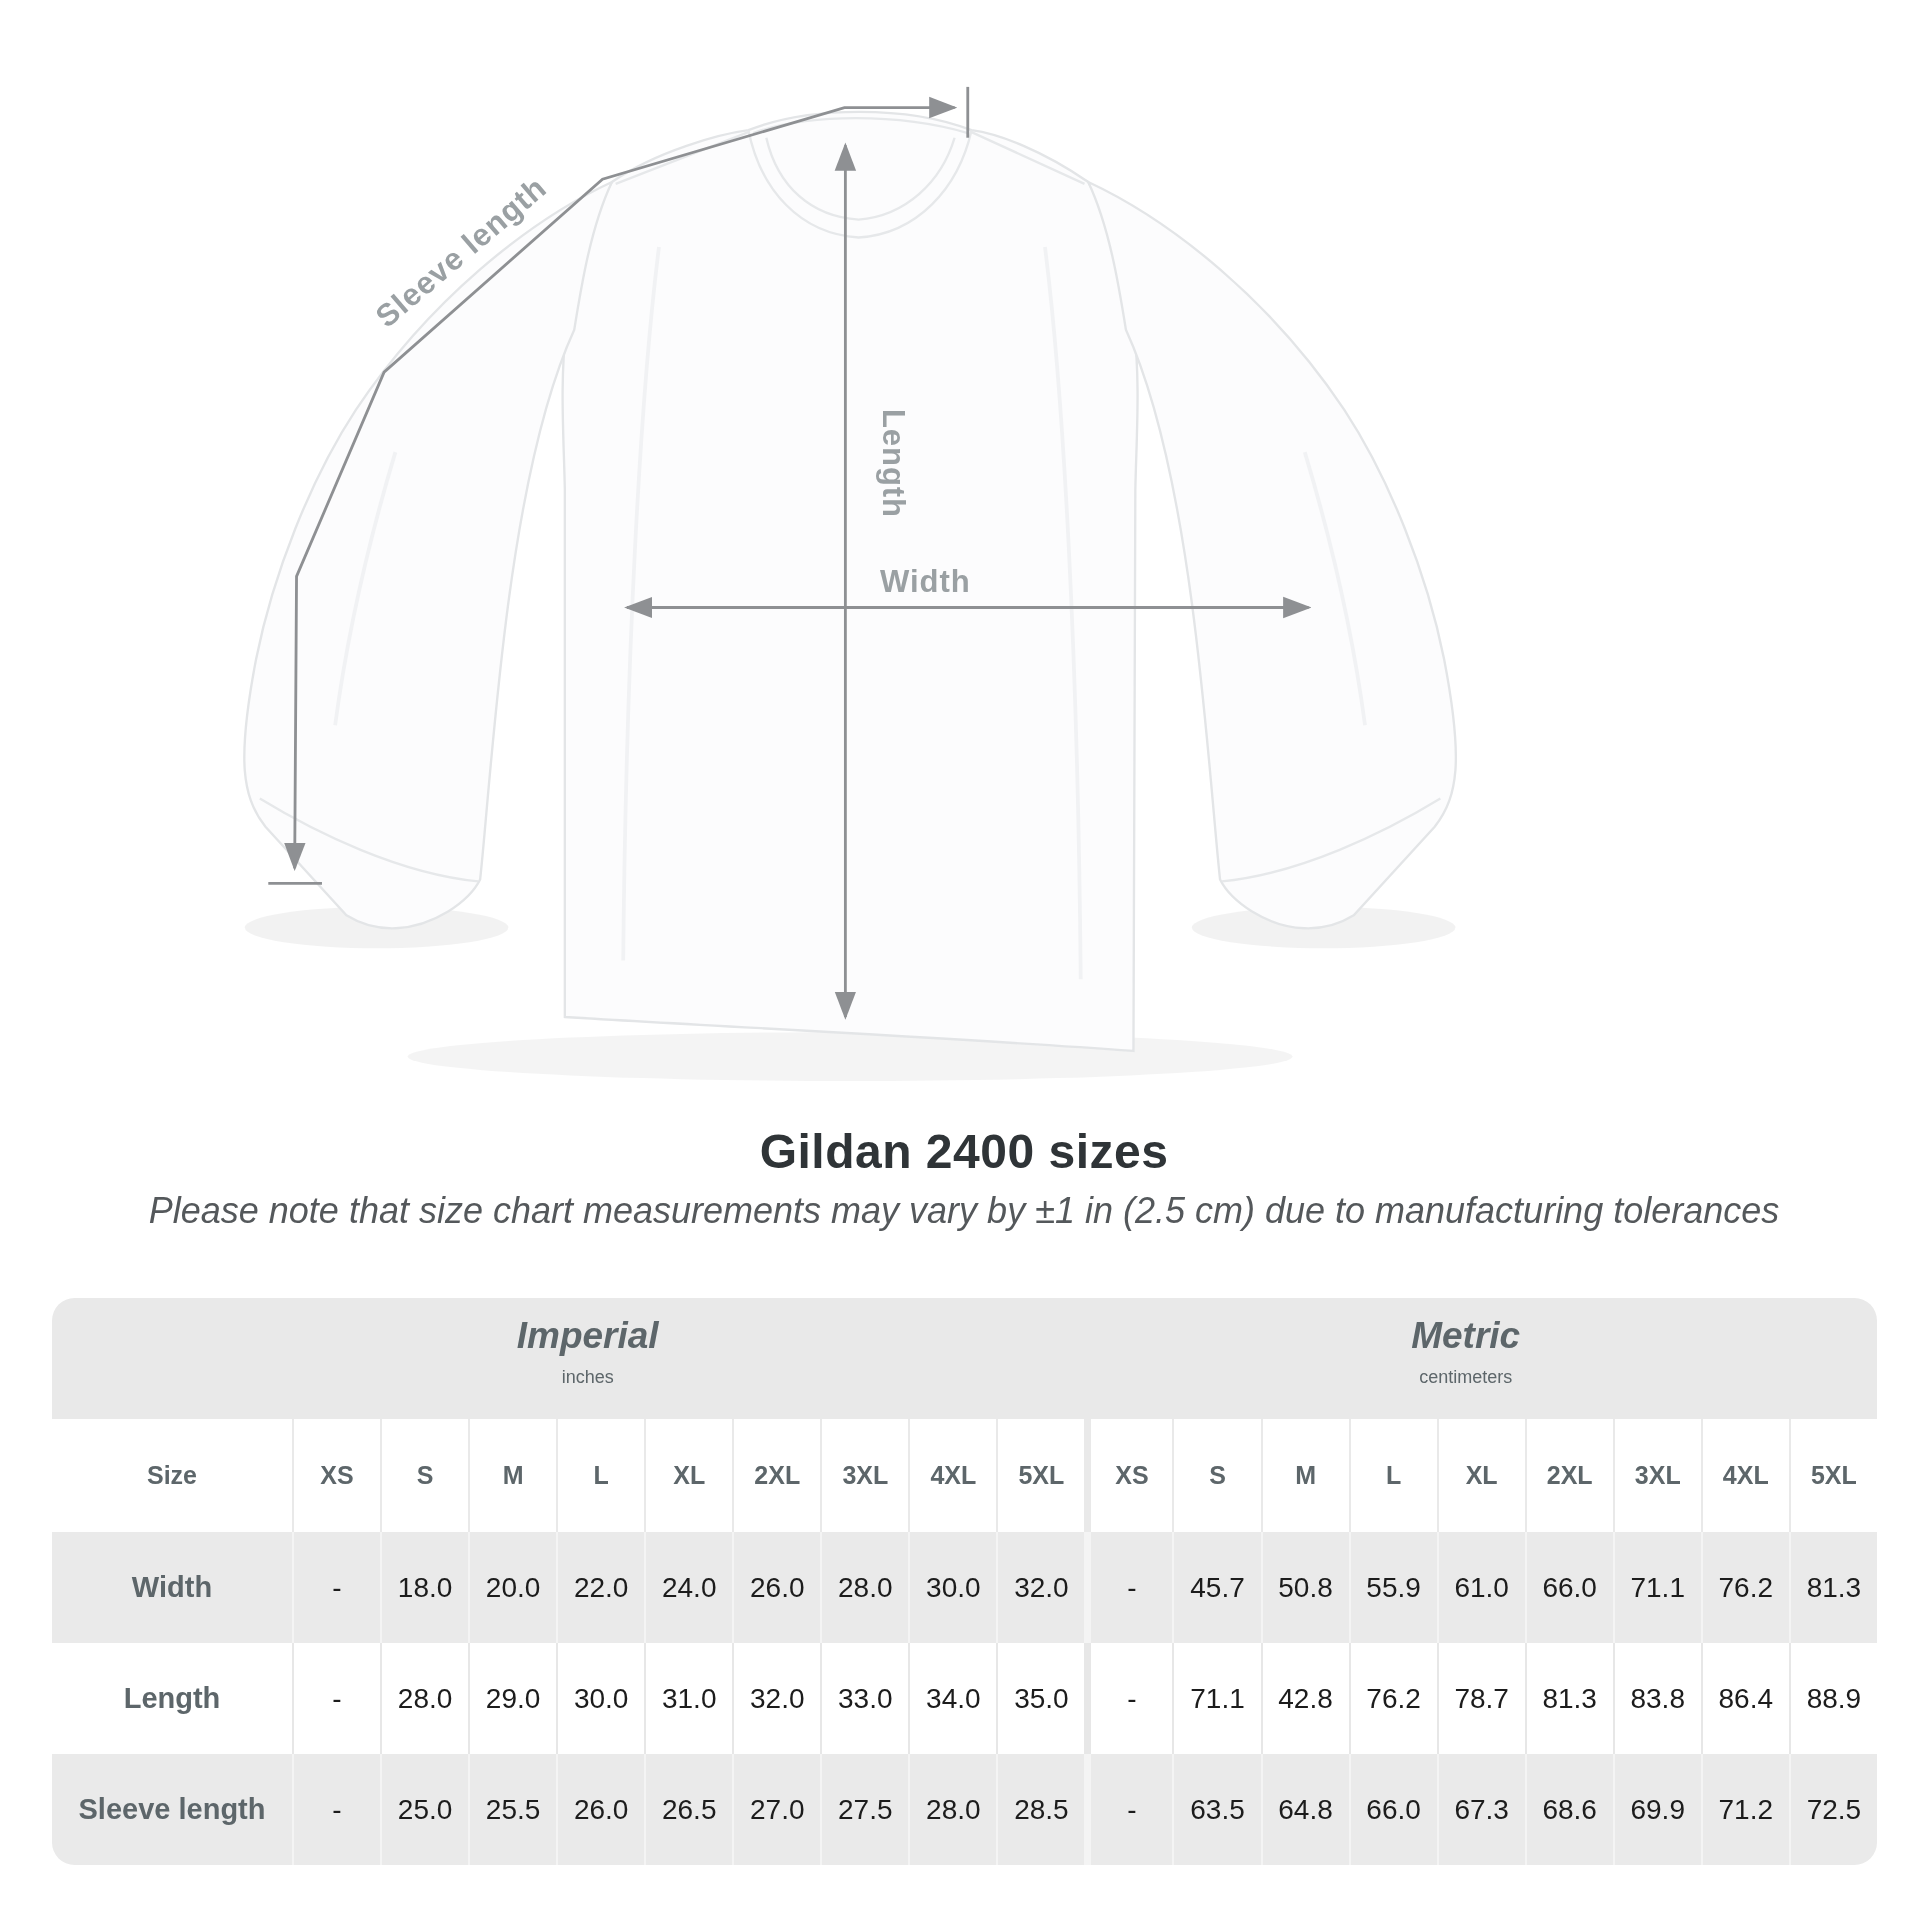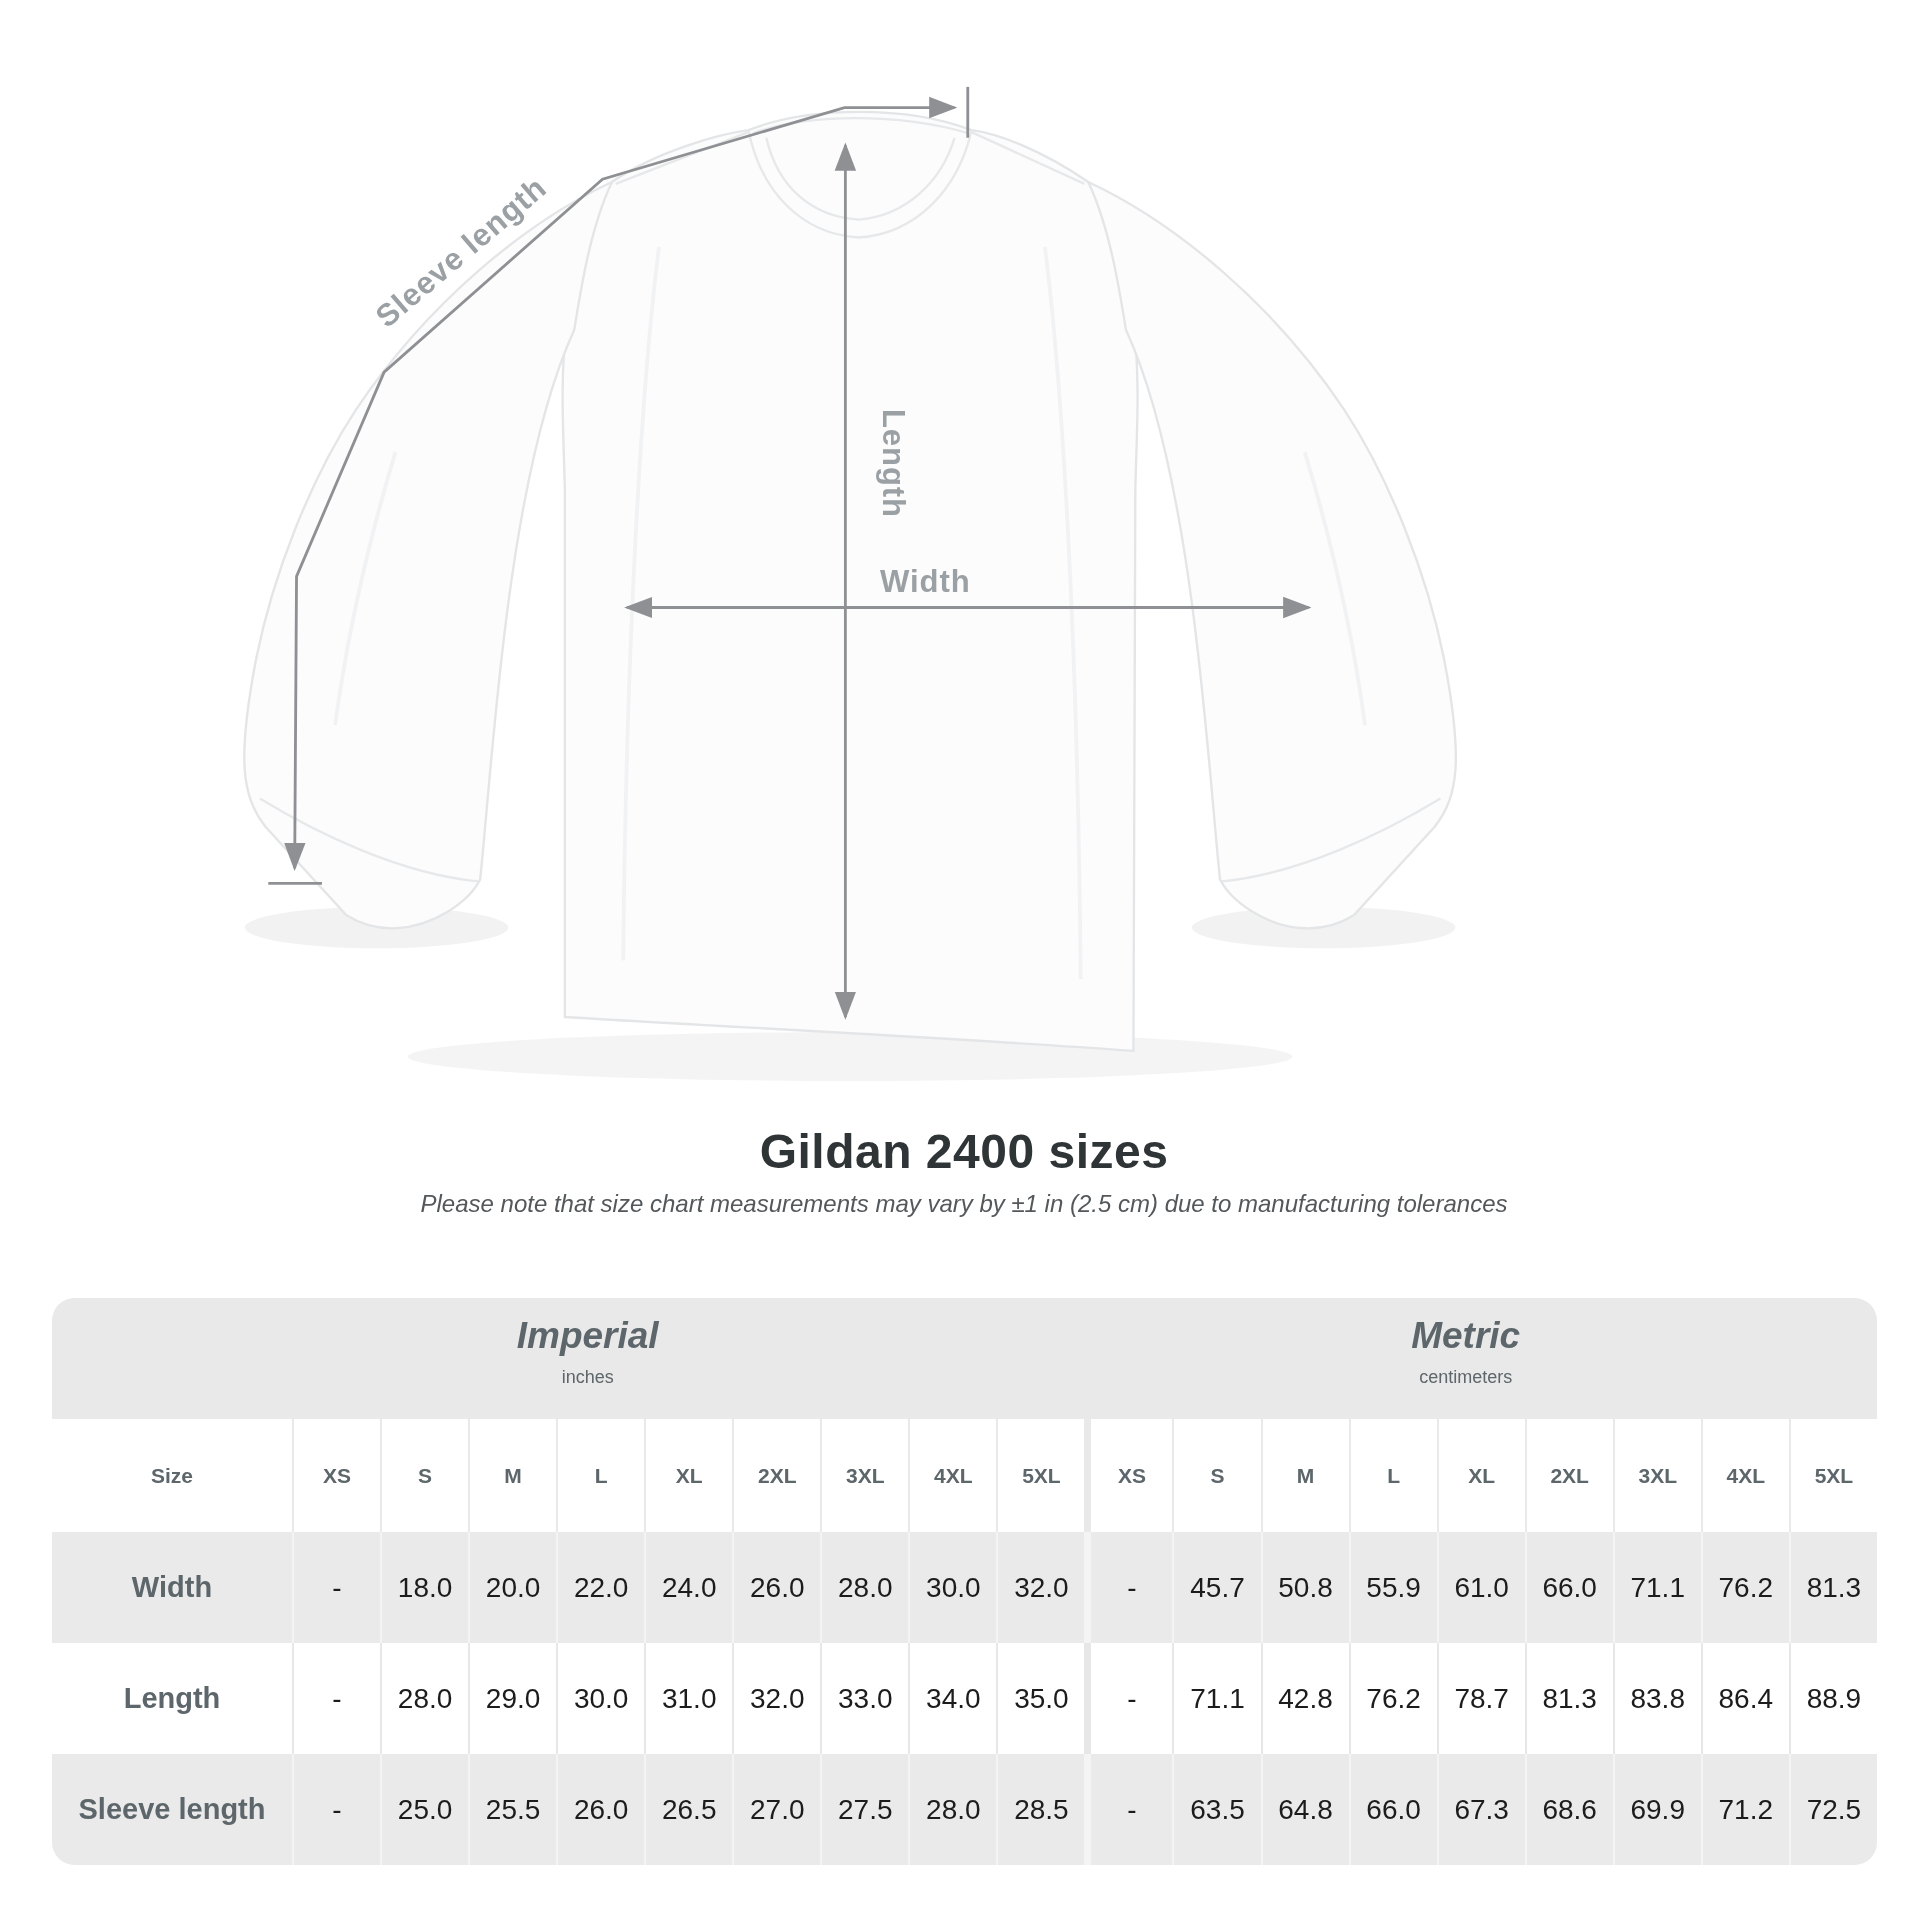--- a/index.html
+++ b/index.html
@@ -29,42 +29,42 @@
     font-family:"Liberation Sans", sans-serif;font-weight:bold;font-size:33px;
     fill:var(--annotation);letter-spacing:1px;
   }
   
   .title{
     position:absolute;left:0;top:1124px;width:1928px;text-align:center;
     font-size:48px;font-weight:bold;color:var(--title);letter-spacing:0.5px;
   }
   .subtitle{
     position:absolute;left:0;top:1190px;width:1928px;text-align:center;
-    font-size:24px;font-style:italic;color:var(--subtitle);
+    font-size:36px;font-style:italic;color:var(--subtitle);
   }
   
   .table-wrap{
     position:absolute;left:52px;top:1298px;width:1825px;height:567px;
     border-radius:22.6px;overflow:hidden;background:#fff;
   }
   table.size-chart{
     width:1825px;height:567px;border-collapse:separate;border-spacing:0;
     table-layout:fixed;
   }
   table.size-chart td, table.size-chart th{
     padding:0;margin:0;text-align:center;vertical-align:middle;
     font-family:"Liberation Sans", sans-serif;
   }
   tr.unit-row td{background:var(--band-bg);height:121px;vertical-align:middle;}
   .unit-label{font-size:37px;font-weight:bold;font-style:italic;color:var(--header-text);line-height:1.15;}
   .unit-sub{font-size:18px;color:var(--header-text);margin-top:9px;}
   .unit-inner{transform:translateY(-7.5px);}
   td.unit-imperial .unit-inner{padding-left:39px;}
   td.unit-metric .unit-inner{padding-right:30px;}
-  tr.head-row th{background:#ffffff;height:113px;font-size:21px;font-weight:bold;color:var(--header-text);}
+  tr.head-row th{background:#ffffff;height:113px;font-size:25px;font-weight:bold;color:var(--header-text);}
   tr.data-row th{font-size:29px;font-weight:bold;color:var(--header-text);}
   tr.data-row td{font-size:28px;font-weight:normal;color:var(--data-text);}
   tr.data-row{height:111px;}
   tr.gray-row th, tr.gray-row td{background:var(--row-gray);}
   tr.white-row th, tr.white-row td{background:#ffffff;}
   tr.head-row .sep{border-left:2.8px solid var(--band-bg);}
   tr.white-row .sep{border-left:2.8px solid var(--sep-white);}
   tr.gray-row .sep{border-left:2.8px solid var(--sep-gray);}
   tr.head-row .sep.mid{border-left-width:7.5px;}
   tr.white-row .sep.mid{border-left-width:7.5px;}

